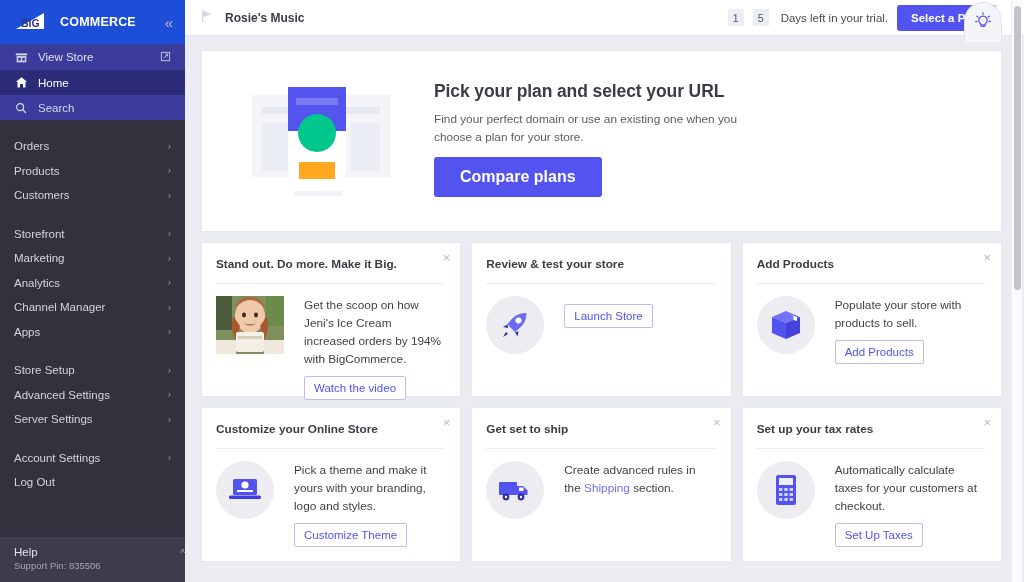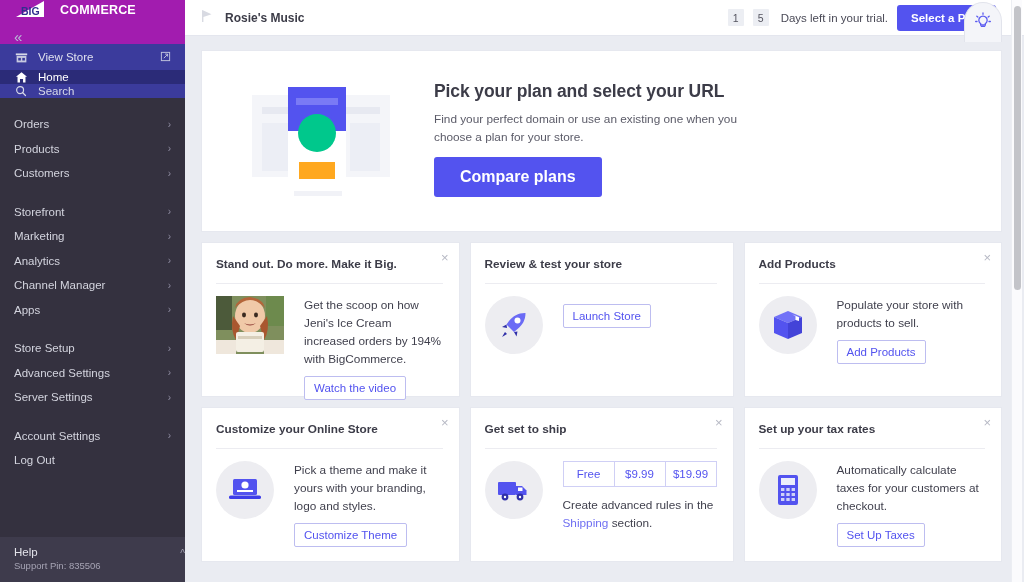--- a/index.html
+++ b/index.html
@@ -13,36 +13,35 @@
 
   
   .sidebar {
     width: 185px; height: 582px;
     background: #34313f;
     display: flex; flex-direction: column;
     flex: 0 0 185px;
     position: relative;
   }
   .logo-bar {
-    height: 44px; background: #a21caf;
-    display: flex; align-items: flex-start; justify-content: space-between;
+    height: 44px; background: #1d4ed8;
+    display: flex; align-items: center; justify-content: space-between;
     padding: 0 12px 0 14px;
-    flex-direction: column;
   }
   .logo { display: flex; align-items: center; gap: 0px; }
   .logo-mark { position: relative; width: 46px; height: 20px; }
   .logo-text {
     color: #ffffff; font-size: 12.5px; font-weight: bold;
     letter-spacing: .2px;
   }
   .collapse-icon { color: #b9bcd8; font-size: 15px; line-height: 1; cursor: pointer; }
 
   .nav-top { background: #3b3b9c; }
   .nav-row {
-    display: flex; align-items: center; height: 14px;
+    display: flex; align-items: center; height: 25px;
     padding: 0 14px; color: #d7d9e8; font-size: 11.5px;
     cursor: pointer; gap: 10px;
   }
   .nav-row.viewstore { height: 26px; color: #dfe0ee; }
   .nav-row.active { background: #2b2b78; color: #fff; }
   .nav-row .ico { width: 14px; display: flex; align-items: center; justify-content: center; flex: 0 0 14px; }
   .nav-row .ext { margin-left: auto; opacity: .85; }
 
   .nav-main { padding-top: 14px; flex: 1 1 auto; }
   .menu-group { padding-bottom: 14px; }
@@ -427,25 +426,20 @@
                   <rect x="2" y="6" width="18" height="13" rx="1" fill="#5353ef"></rect>
                   <path d="M20 10h6l4.5 4.5V19H20z" fill="#5353ef"></path>
                   <rect x="22" y="11.5" width="4.5" height="3.5" fill="#ffffff"></rect>
                   <circle cx="9" cy="21" r="3.4" fill="#2f2fa8"></circle>
                   <circle cx="9" cy="21" r="1.2" fill="#ffffff"></circle>
                   <circle cx="24" cy="21" r="3.4" fill="#2f2fa8"></circle>
                   <circle cx="24" cy="21" r="1.2" fill="#ffffff"></circle>
                 </svg>
               </div>
               <div>
-                <div class="seg">
-                  <button class="seg-btn">Free</button>
-                  <button class="seg-btn">$9.99</button>
-                  <button class="seg-btn">$19.99</button>
-                </div>
                 <div class="card-text">
                   <span>Create advanced rules in the </span><span class="link">Shipping</span><span> section.</span>
                 </div>
               </div>
             </div>
           </div>
 
         </div>
 
         <div class="col">

